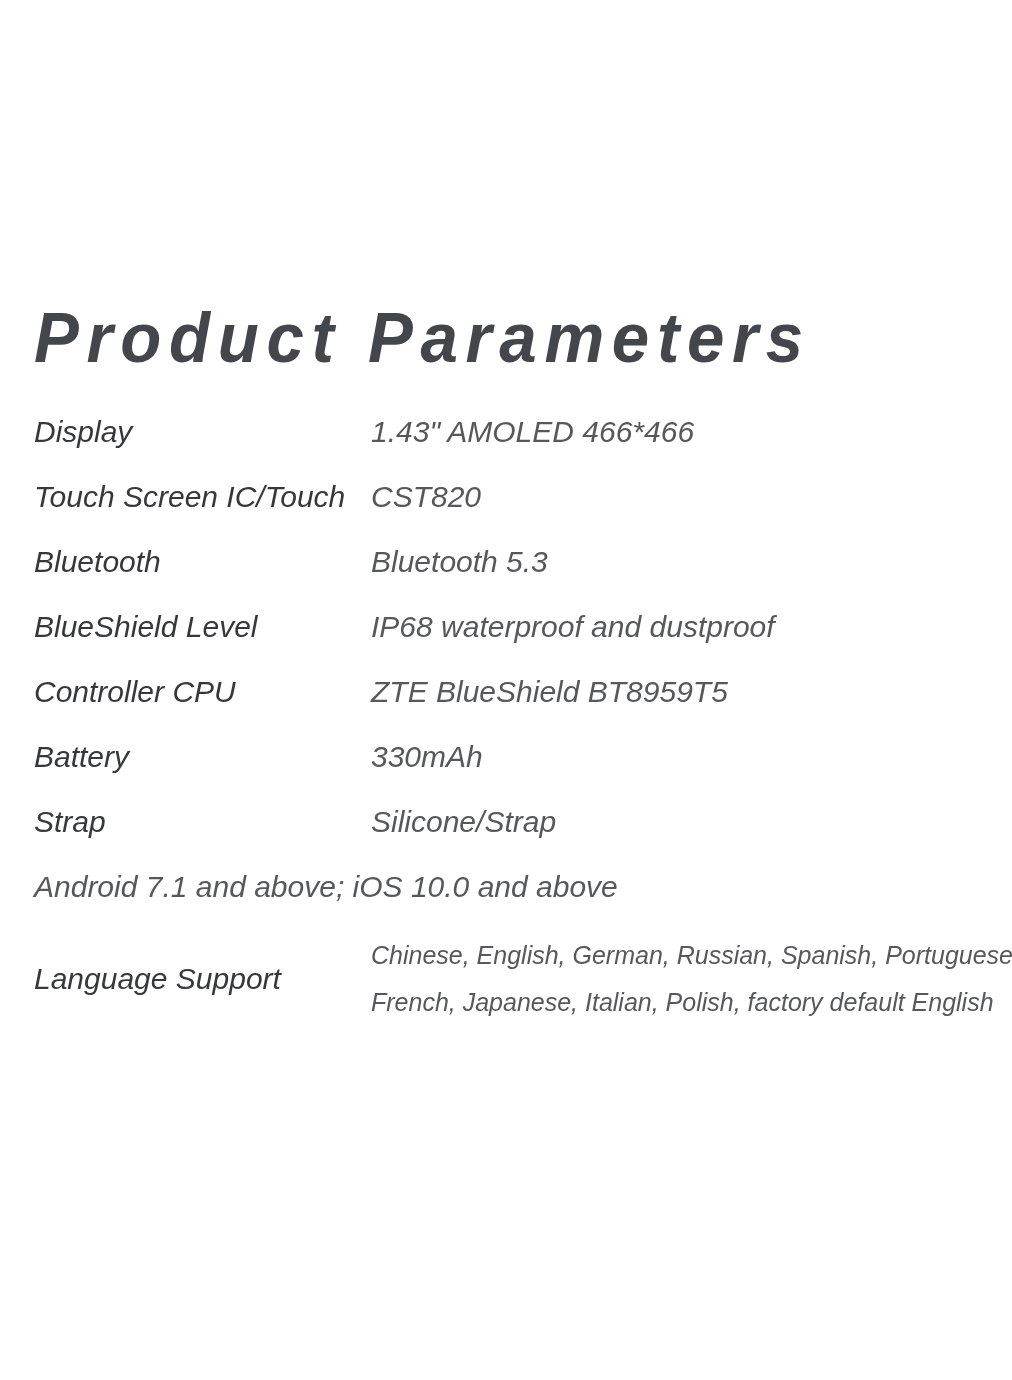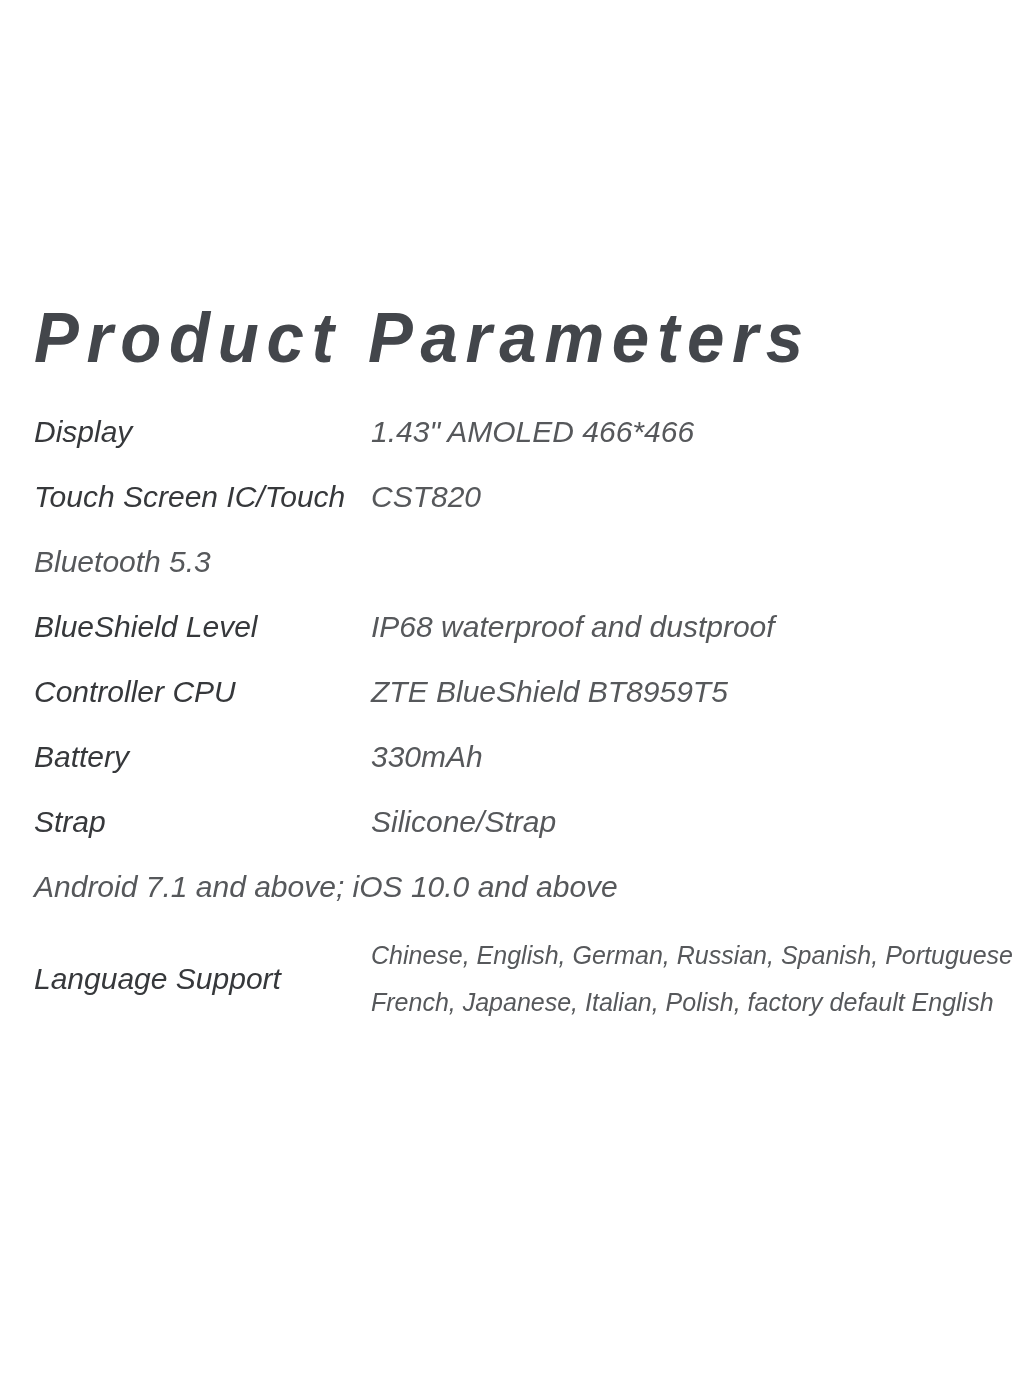--- a/index.html
+++ b/index.html
@@ -80,20 +80,21 @@
           <div class="value-line">1.43" AMOLED 466*466</div>
         </div>
   </div>
       <div class="spec-row">
     <div class="spec-label">Touch Screen IC/Touch</div>
     <div class="spec-value">
           <div class="value-line">CST820</div>
         </div>
   </div>
       <div class="spec-row">
+    <div class="spec-label">Bluetooth</div>
     <div class="spec-value">
           <div class="value-line">Bluetooth 5.3</div>
         </div>
   </div>
       <div class="spec-row">
     <div class="spec-label">BlueShield Level</div>
     <div class="spec-value">
           <div class="value-line">IP68 waterproof and dustproof</div>
         </div>
   </div>

